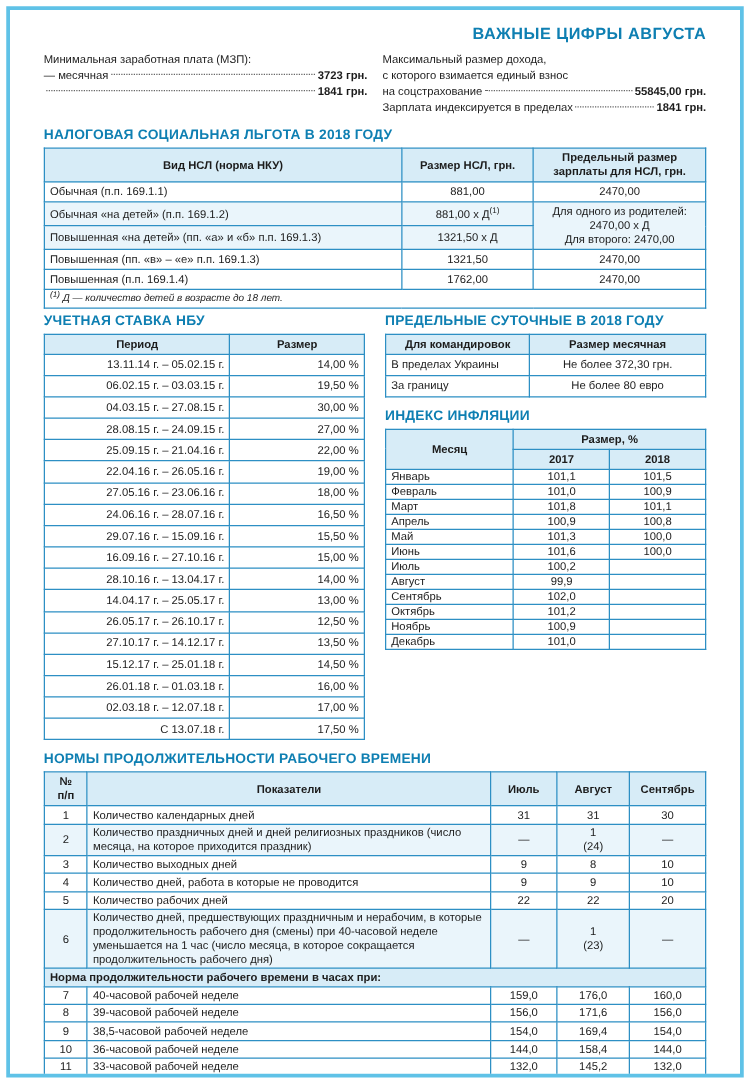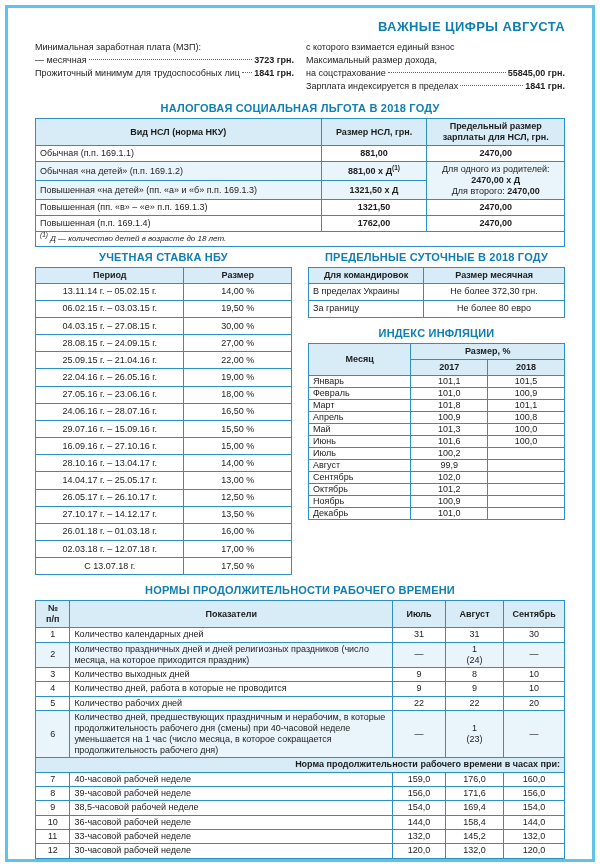--- a/index.html
+++ b/index.html
@@ -1,74 +1,73 @@
 <!DOCTYPE html>
 <html style="--accent: #0e7fb2; --frame_border: #5fc2e7; --table_border: #2d8fc4; --header_fill: #d7ecf7; --row_tint: #eaf5fb;"><head>
 <meta charset="utf-8">
 <style>
   * { margin:0; padding:0; box-sizing:border-box; }
   html,body { width:600px; height:867px; }
   body { background:#ffffff; font-family:"Liberation Sans","DejaVu Sans",sans-serif; color:#1c1c1c; position:relative; }
   .page { position:absolute; inset:5px; border:3px solid var(--frame_border,#5fc2e7); padding:9px 27px 6px; overflow:hidden; background:#fff; }
   .main-title { text-align:right; font-weight:bold; font-size:13px; letter-spacing:.4px; color:var(--accent,#0e7fb2); margin:2px 0 7px; }
-  .section-title { text-align:center; font-weight:bold; font-size:11px; letter-spacing:.2px; color:var(--accent,#0e7fb2); margin:9px 0 4px; }
+  .section-title { font-weight:bold; font-size:11px; letter-spacing:.2px; color:var(--accent,#0e7fb2); margin:9px 0 4px; }
 
   .facts { display:flex; gap:12px; font-size:9px; line-height:1.45; }
   .facts .fcol { flex:1; min-width:0; }
   .fact-line { display:flex; align-items:center; }
   .fact-line .lbl { white-space:nowrap; }
   .leader { flex:1; border-bottom:1px dotted #666; margin:0 2px 2px; min-width:6px; }
   .val { font-weight:bold; white-space:nowrap; }
 
   table { width:100%; border-collapse:collapse; font-size:9px; line-height:1.22; table-layout:fixed; }
   th,td { border:1px solid var(--table_border,#2d8fc4); padding:2px 4px; vertical-align:middle; word-wrap:break-word; }
   th { background:var(--header_fill,#d7ecf7); text-align:center; font-weight:bold; }
   .c { text-align:center; }
-  .b { font-weight:bold; }
+  .b { font-weight:normal; }
   .pre { white-space:pre-line; }
   .tint td { background:var(--row_tint,#eaf5fb); }
   sup { font-size:6.5px; vertical-align:super; line-height:0; }
   .footnote { font-size:8px; font-style:italic; }
 
   .two-col { display:flex; gap:16px; align-items:flex-start; margin-top:4px; }
   .two-col .tcol { flex:1; min-width:0; }
   .two-col .section-title.first { margin-top:0; }
-  .nbu-table td { padding:2.6px 4px; text-align:center; }
+  .nbu-table td { padding:2.6px 4px; text-align:right; }
   .daily-table td { padding:2.6px 4px; }
   .infl-table td { padding:0 4px; }
 
   .wn-table th { padding:2px 2px; }
   .wn-table td { padding:1.2px 4px; }
   tbody.wn-top tr:nth-of-type(2) td, tbody.wn-top tr:nth-of-type(6) td { background:var(--row_tint,#eaf5fb); }
-  .subrow td { background:var(--header_fill,#d7ecf7); font-weight:bold; text-align:right; }
+  .subrow td { background:var(--header_fill,#d7ecf7); font-weight:bold; text-align:left; }
 </style>
 </head>
 <body>
 
 <div class="page">
 
   <div class="main-title">ВАЖНЫЕ ЦИФРЫ АВГУСТА</div>
 
   <div class="facts">
     <div class="fcol">
       <div>Минимальная заработная плата (МЗП):</div>
       <div class="fact-line">
         <span class="lbl">— месячная</span>
         <span class="leader"></span>
         <span class="val">3723 грн.</span>
       </div>
       <div class="fact-line">
-        <span class="lbl">Прожиточный минимум для трудоспособных лиц</span>
         <span class="leader"></span>
         <span class="val">1841 грн.</span>
       </div>
     </div>
     <div class="fcol">
+      <div>Максимальный размер дохода,</div>
       <div>с которого взимается единый взнос</div>
-      <div>Максимальный размер дохода,</div>
       <div class="fact-line">
         <span class="lbl">на соцстрахование</span>
         <span class="leader"></span>
         <span class="val">55845,00 грн.</span>
       </div>
       <div class="fact-line">
         <span class="lbl">Зарплата индексируется в пределах</span>
         <span class="leader"></span>
         <span class="val">1841 грн.</span>
       </div>
@@ -203,20 +202,24 @@
             <tr>
               <td>26.05.17 г. – 26.10.17 г.</td>
               <td>12,50 %</td>
             </tr>
 
             <tr>
               <td>27.10.17 г. – 14.12.17 г.</td>
               <td>13,50 %</td>
             </tr>
 
+            <tr>
+              <td>15.12.17 г. – 25.01.18 г.</td>
+              <td>14,50 %</td>
+            </tr>
 
             <tr>
               <td>26.01.18 г. – 01.03.18 г.</td>
               <td>16,00 %</td>
             </tr>
 
             <tr>
               <td>02.03.18 г. – 12.07.18 г.</td>
               <td>17,00 %</td>
             </tr>

